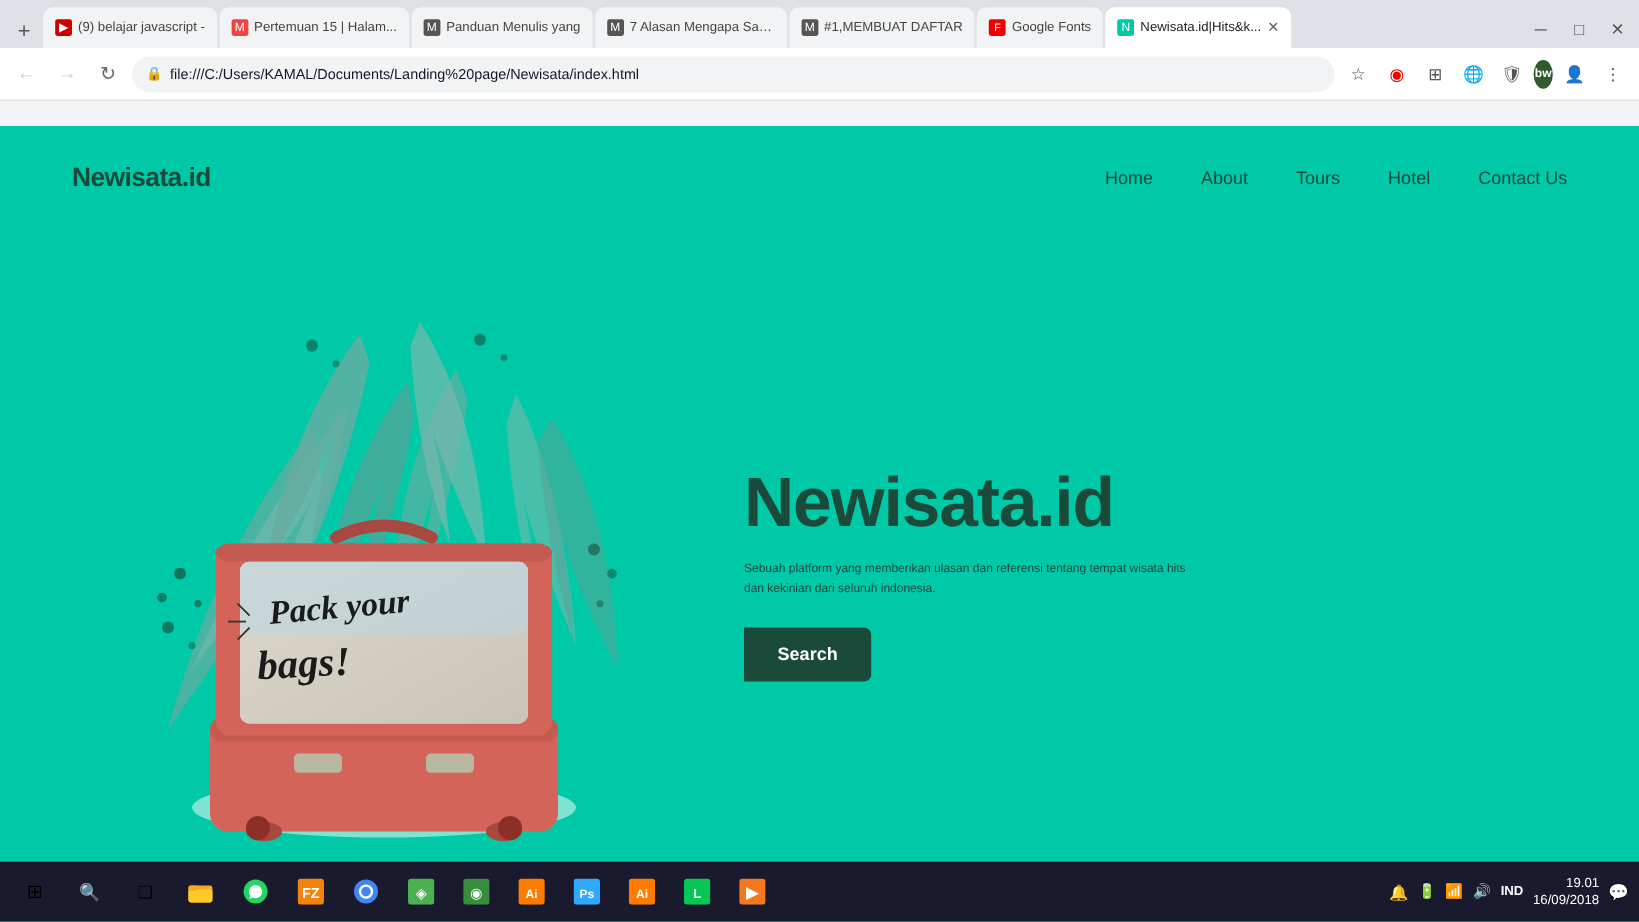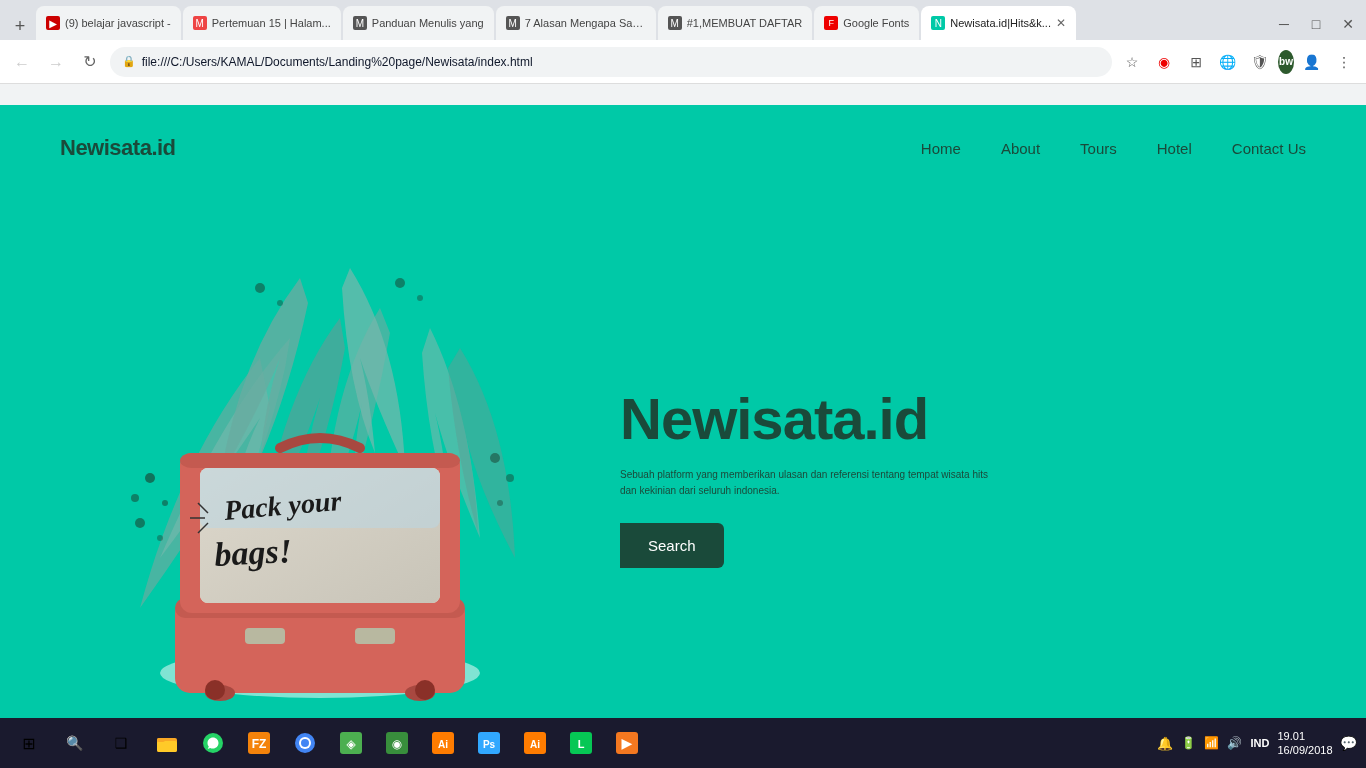--- a/index.html
+++ b/index.html
@@ -228,21 +228,21 @@
       color: #888;
       outline: none;
       background: #fff;
       max-width: 280px;
     }
     .search-btn {
       padding: 14px 28px;
       background: #1a4a3a;
       color: #fff;
       font-size: 15px;
-      font-weight: 400;
+      font-weight: 700;
       border: none;
       border-radius: 0 6px 6px 0;
       cursor: pointer;
     }
 
     
     .taskbar {
       width: 1366px;
       height: 50px;
       background: #1a1a2e;
@@ -265,20 +265,21 @@
     }
     .taskbar-right {
       margin-left: auto;
       display: flex;
       align-items: center;
       gap: 8px;
       color: white;
       font-size: 11px;
     }
     .taskbar-time {
+      text-align: right;
       line-height: 1.3;
     }
   </style>
 </head>
 <body>
 
 <div class="browser-chrome">
 
   <div class="tab-bar">
     <button class="new-tab-btn">+</button>

